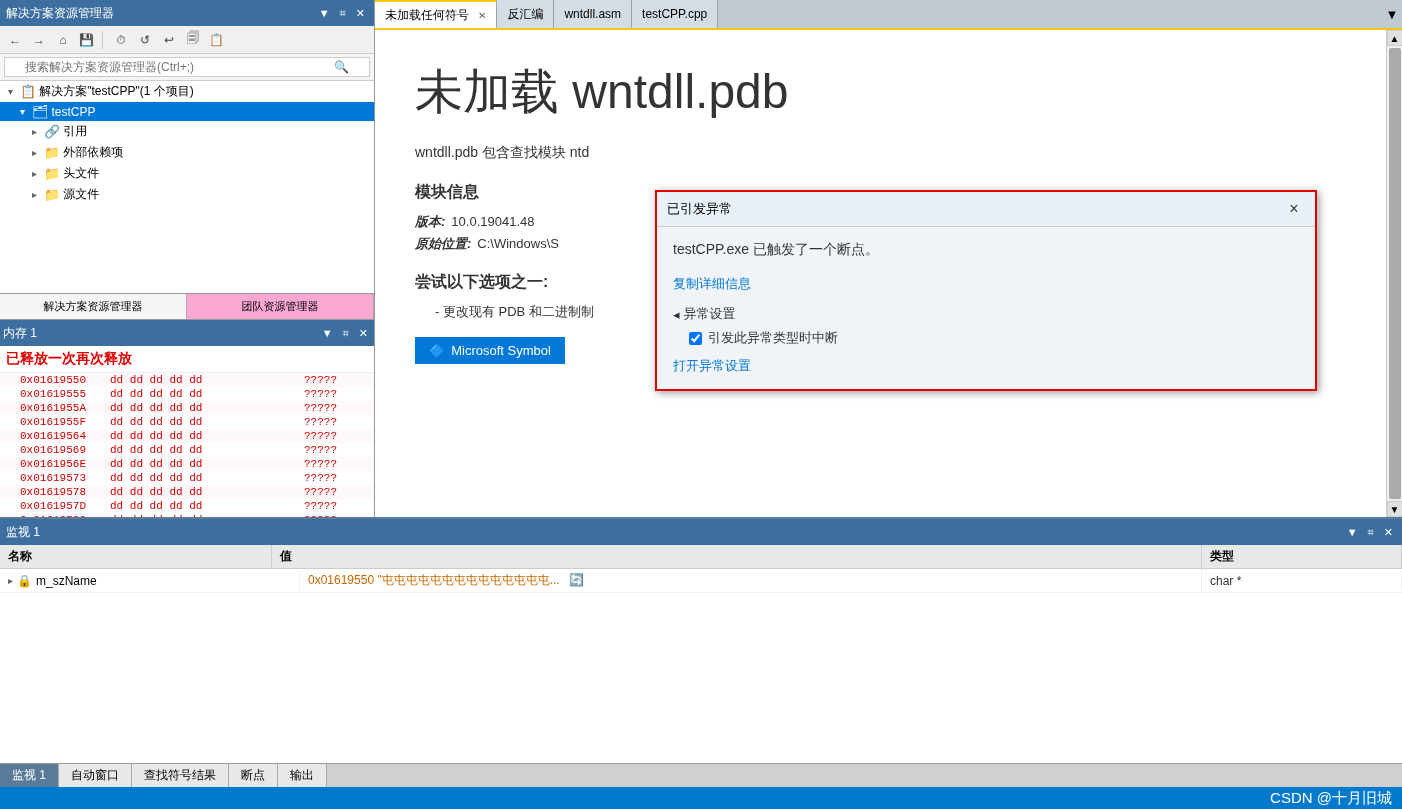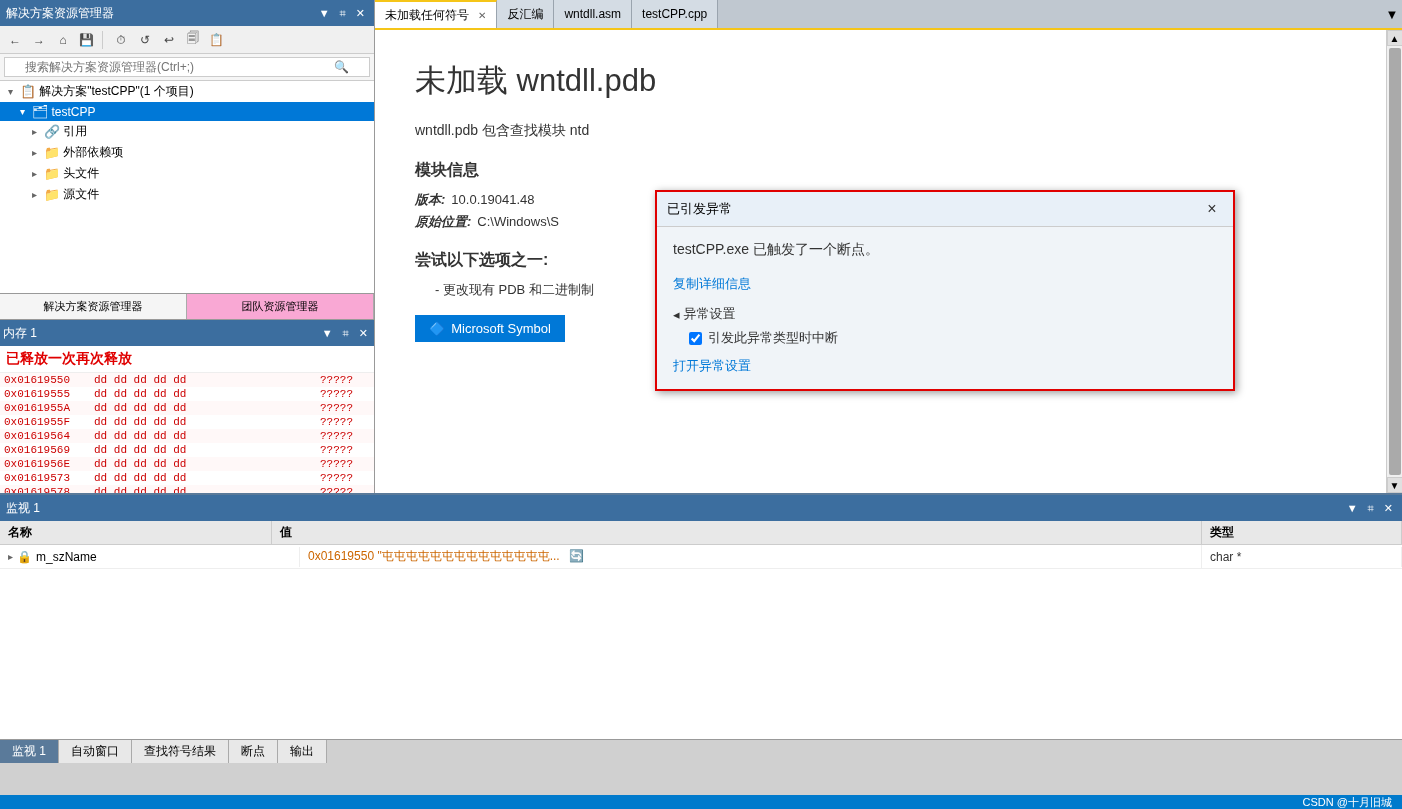--- a/index.html
+++ b/index.html
@@ -32,54 +32,54 @@
     .tree-item .icon { margin-right: 3px; font-size: 13px; }
     .tab-switcher { display: flex; background: #d0d0d0; border-top: 1px solid #999; height: 26px; }
     .tab-sw-item { flex: 1; display: flex; align-items: center; justify-content: center; font-size: 11px; background: #f9a8d4; border-right: 1px solid #aaa; cursor: pointer; padding: 2px 4px; }
     .tab-sw-item.active { background: #f5f5f5; }
 
     
     .memory-panel { flex: 1; display: flex; flex-direction: column; background: #f5f5f5; }
     .memory-titlebar { background: #3c6e9f; color: white; padding: 4px 3px; font-size: 12px; display: flex; align-items: center; justify-content: space-between; height: 26px; }
     .memory-released { color: #e00000; font-weight: bold; font-size: 14px; padding: 4px 6px; background: white; border-bottom: 1px solid #eee; }
     .memory-scroll { flex: 1; overflow-y: auto; background: white; }
-    .mem-row { display: flex; font-family: 'Courier New', monospace; font-size: 11px; padding: 1px 4px; }
+    .mem-row { display: flex; font-family: 'Courier New', monospace; font-size: 11px; padding: 1px 20px; }
     .mem-row:nth-child(odd) { background: #fff8f8; }
     .mem-addr { color: #cc0000; width: 90px; flex-shrink: 0; }
     .mem-bytes { color: #cc0000; flex: 1; }
     .mem-chars { color: #cc0000; width: 50px; }
 
     
     .main-panel { flex: 1; display: flex; flex-direction: column; background: #f5f5f5; overflow: hidden; }
 
     
     .tab-bar { display: flex; align-items: stretch; background: #c0c8d0; border-bottom: 2px solid #f5c518; height: 30px; min-height: 30px; }
     .tab { display: flex; align-items: center; padding: 0 10px; font-size: 12px; background: #d4dce4; border-right: 1px solid #9aa4ae; cursor: pointer; white-space: nowrap; gap: 5px; }
     .tab.active { background: white; border-top: 2px solid #f5c518; }
     .tab-close { font-size: 10px; color: #666; margin-left: 4px; }
     .tab-dropdown { margin-left: auto; width: 20px; display: flex; align-items: center; justify-content: center; cursor: pointer; }
 
     
     .content-area { flex: 1; overflow: hidden; position: relative; background: white; }
     .pdb-content { padding: 30px 40px; }
-    .pdb-title { font-size: 31px; color: #333; font-weight: normal; margin-bottom: 20px; }
+    .pdb-title { font-size: 48px; color: #333; font-weight: normal; margin-bottom: 20px; }
     .pdb-desc { font-size: 14px; color: #333; margin-bottom: 20px; }
     .pdb-section-title { font-size: 16px; font-weight: bold; color: #333; margin-bottom: 10px; }
     .pdb-info-row { font-size: 13px; color: #333; margin-bottom: 4px; }
     .pdb-info-row strong { font-weight: bold; margin-right: 6px; font-style: italic; }
     .pdb-option { font-size: 13px; color: #333; margin-bottom: 6px; padding-left: 20px; }
     .pdb-btn-row { margin-top: 16px; }
     .pdb-ms-btn { background: #0078d7; color: white; border: none; padding: 6px 14px; font-size: 13px; cursor: pointer; display: inline-flex; align-items: center; gap: 6px; }
     .scrollbar-right { position: absolute; right: 0; top: 0; bottom: 0; width: 16px; background: #f0f0f0; border-left: 1px solid #ccc; display: flex; flex-direction: column; align-items: center; }
     .scroll-arrow { width: 16px; height: 16px; display: flex; align-items: center; justify-content: center; font-size: 10px; cursor: pointer; background: #e0e0e0; border: 1px solid #ccc; }
     .scroll-thumb { flex: 1; width: 12px; margin: 2px; background: #aaa; border-radius: 2px; }
 
     
     .dialog-overlay { position: absolute; top: 0; left: 0; right: 0; bottom: 0; background: transparent; pointer-events: none; }
-    .exception-dialog { position: absolute; top: 160px; left: 280px; width: 580px; background: #f0f4f8; border: 2px solid #e00000; box-shadow: 2px 2px 8px rgba(0,0,0,0.4); pointer-events: all; }
+    .exception-dialog { position: absolute; top: 160px; left: 280px; width: 662px; background: #f0f4f8; border: 2px solid #e00000; box-shadow: 2px 2px 8px rgba(0,0,0,0.4); pointer-events: all; }
     .dialog-titlebar { background: #e8f0f8; padding: 6px 10px; display: flex; align-items: center; justify-content: space-between; border-bottom: 1px solid #ccc; }
     .dialog-close-btn { width: 22px; height: 22px; border: none; background: transparent; font-size: 16px; cursor: pointer; color: #333; display: flex; align-items: center; justify-content: center; }
     .dialog-body { padding: 14px 16px; }
     .dialog-message { font-size: 14px; color: #333; margin-bottom: 16px; }
     .dialog-link { color: #0078d7; text-decoration: none; font-size: 13px; cursor: pointer; display: block; margin-bottom: 12px; }
     .dialog-section { margin-bottom: 10px; }
     .dialog-section-title { font-size: 13px; color: #333; display: flex; align-items: center; gap: 4px; margin-bottom: 6px; }
     .dialog-checkbox-row { display: flex; align-items: center; gap: 6px; font-size: 13px; color: #333; padding-left: 16px; margin-bottom: 10px; }
     .dialog-settings-link { color: #0078d7; font-size: 13px; cursor: pointer; text-decoration: none; }
 
@@ -94,21 +94,21 @@
     .watch-col.value { flex: 1; }
     .watch-col.type { width: 200px; }
     .watch-row { display: flex; border-bottom: 1px solid #eee; font-size: 12px; align-items: center; }
     .watch-cell { padding: 3px 8px; border-right: 1px solid #eee; overflow: hidden; text-overflow: ellipsis; white-space: nowrap; }
     .watch-cell.name { width: 300px; display: flex; align-items: center; gap: 4px; }
     .watch-cell.value { flex: 1; color: #cc6600; }
     .watch-cell.type { width: 200px; color: #333; }
     .watch-footer-tabs { display: flex; background: #d0d0d0; border-top: 1px solid #999; height: 24px; }
     .watch-ft-tab { padding: 2px 12px; font-size: 12px; background: #e8e8e8; border-right: 1px solid #aaa; cursor: pointer; display: flex; align-items: center; }
     .watch-ft-tab.active { background: #5a7a9a; color: white; }
-    .status-bar { height: 14px; background: #007acc; color: white; display: flex; align-items: center; padding: 0 10px; font-size: 11px; justify-content: flex-end; margin-top: 32px; }
+    .status-bar { height: 22px; background: #007acc; color: white; display: flex; align-items: center; padding: 0 10px; font-size: 15px; justify-content: flex-end; }
   </style>
 </head>
 <body>
 
 <div class="top-area">
 
   <div class="sidebar">
 
     <div class="solution-explorer">
       <div class="panel-titlebar">

